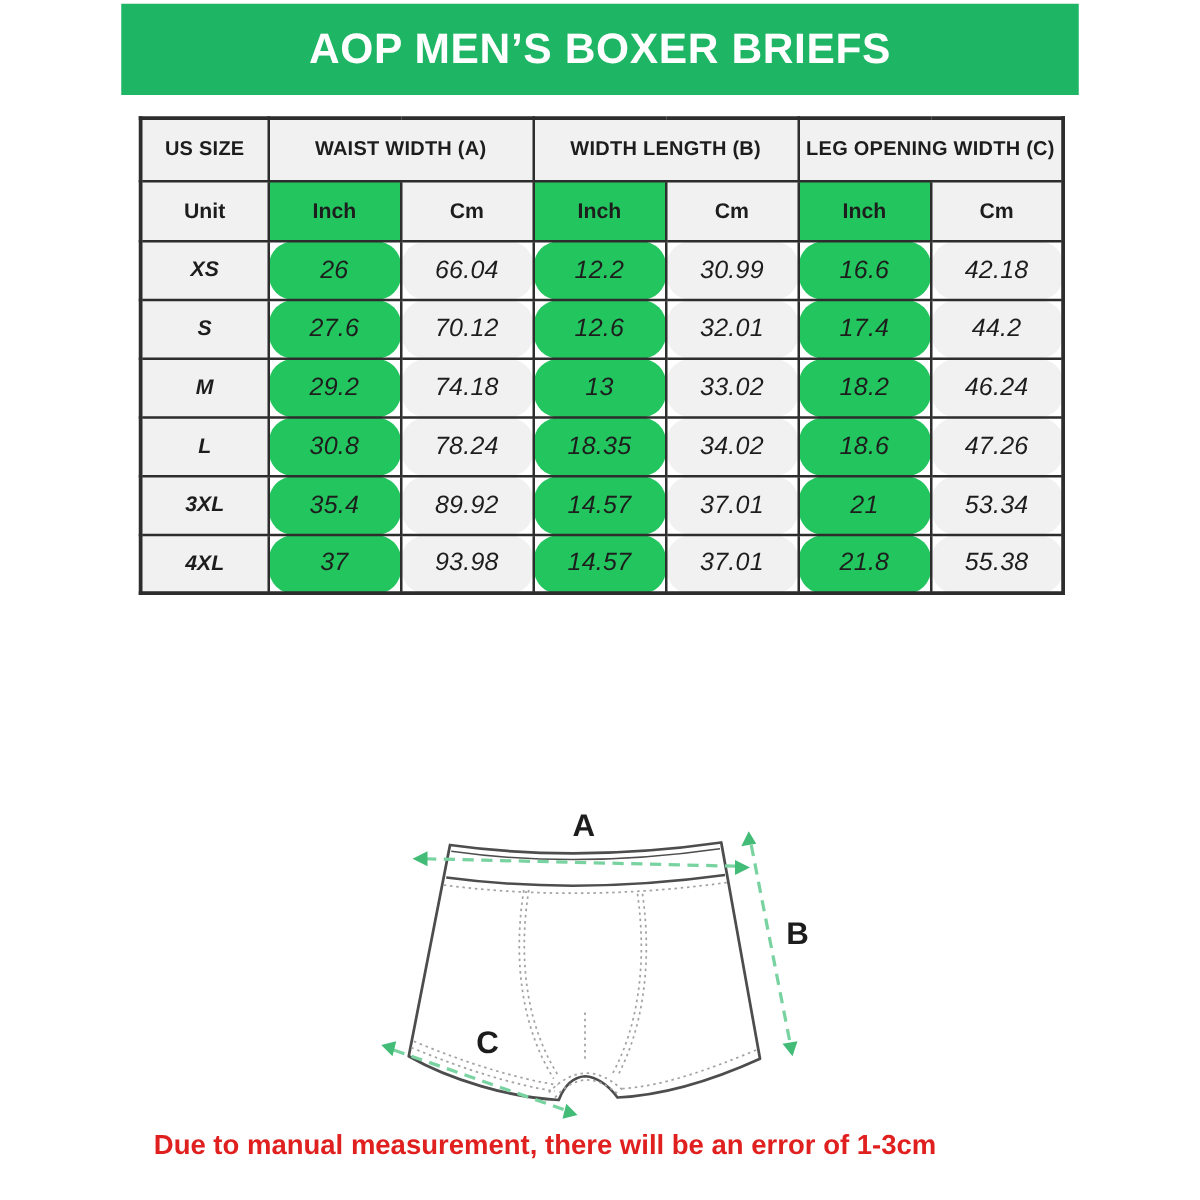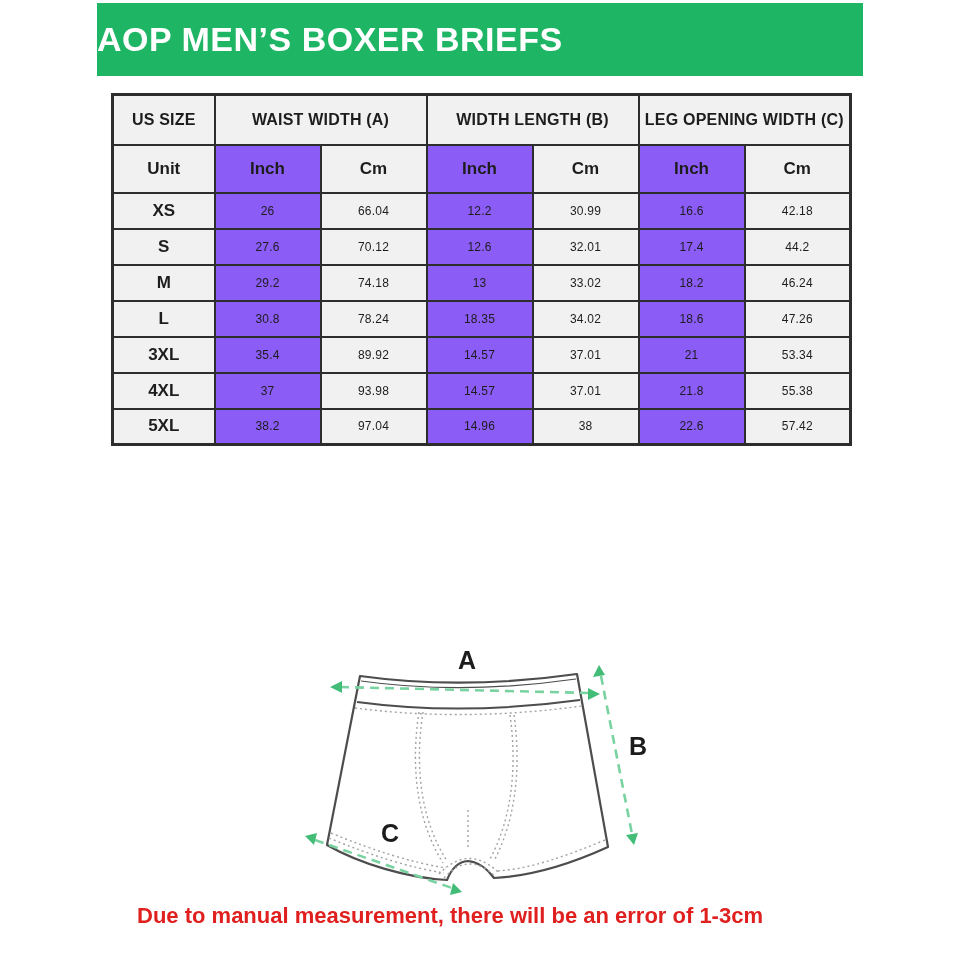--- a/index.html
+++ b/index.html
@@ -18,21 +18,21 @@
   .card{
     position:relative;
     width:960px;height:960px;
     background:#ffffff;
     overflow:hidden;
   }
   
   .banner{
     position:absolute;left:97px;top:3px;width:766px;height:73px;
     background:var(--green);
-    display:flex;align-items:center;
+    display:flex;align-items:center;justify-content:center;
   }
   .banner h1{
     color:#ffffff;font-size:34px;font-weight:bold;letter-spacing:.5px;
   }
   
   table.size-chart{
     position:absolute;left:111px;top:93px;
     border-collapse:collapse;
     table-layout:fixed;
     width:738px;
@@ -40,36 +40,36 @@
     padding-left:20px;
   }
   table.size-chart th,table.size-chart td{
     border:2px solid var(--border);
     text-align:center;vertical-align:middle;
     color:#1d1d1d;
   }
   table.size-chart{border:3px solid var(--border);}
   tr.group-row{height:50px;}
   tr.unit-row{height:48px;}
-  tbody tr{height:36px;}
+  tbody tr{height:47px;font-style:italic;}
   .group-row th{
     font-size:16px;font-weight:bold;background:var(--cell-gray);
     line-height:1.15;letter-spacing:.2px;
   }
   .unit-row th{font-size:17px;font-weight:bold;}
   td.size-cell{font-size:17px;font-weight:bold;}
-  td.value-cell{font-size:12px;font-weight:500;color:#3a3a3a;letter-spacing:.2px;}
+  td.value-cell{font-size:20px;font-weight:500;color:#3a3a3a;letter-spacing:.2px;border-radius:20px;}
   .gray{background:var(--cell-gray);margin-top:40px;}
-  .white{background:#8b5cf6;margin-top:40px;}
+  .white{background:#22c55e;margin-top:40px;}
   
   svg.diagram{position:absolute;left:292px;top:650px;}
   .measure-label{font-family:"Liberation Sans",sans-serif;font-size:25px;font-weight:bold;fill:#1c1c1c;}
   
   .note{
-    position:absolute;left:14px;top:903px;width:872px;
+    position:absolute;left:0;top:903px;width:872px;
     text-align:center;
     color:var(--red);font-size:22px;font-weight:bold;
   }
 </style>
 </head>
 <body>
 
 <div class="card">
 
   <div class="banner">
@@ -151,29 +151,20 @@
         </tr>
         <tr>
           <td class="size-cell gray">4XL</td>
           <td class="value-cell white">37</td>
           <td class="value-cell gray">93.98</td>
           <td class="value-cell white">14.57</td>
           <td class="value-cell gray">37.01</td>
           <td class="value-cell white">21.8</td>
           <td class="value-cell gray">55.38</td>
         </tr>
-        <tr>
-          <td class="size-cell gray">5XL</td>
-          <td class="value-cell white">38.2</td>
-          <td class="value-cell gray">97.04</td>
-          <td class="value-cell white">14.96</td>
-          <td class="value-cell gray">38</td>
-          <td class="value-cell white">22.6</td>
-          <td class="value-cell gray">57.42</td>
-        </tr>
       </tbody>
   </table>
 
   <svg class="diagram" width="376" height="256" viewBox="0 0 376 256" fill="none">
 
     <path d="M68,26 C140,36 215,34 285,24 L316,197 C283,212 243,226 202,228 Q190,212 176,211 Q162,212 155,230 C116,228 68,214 35,195 Z" fill="#ffffff" stroke="var(--outline)" stroke-width="2.2" stroke-linejoin="round"></path>
 
     <path d="M69,31 C140,41 214,39 284,29" stroke="var(--outline)" stroke-width="1.2"></path>
     <path d="M65,52 C140,62 215,60 288,50" stroke="var(--outline)" stroke-width="2"></path>
     <path d="M63,58 C140,68 216,66 290,56" stroke="var(--stitch)" stroke-width="1.4" stroke-dasharray="2 3"></path>

